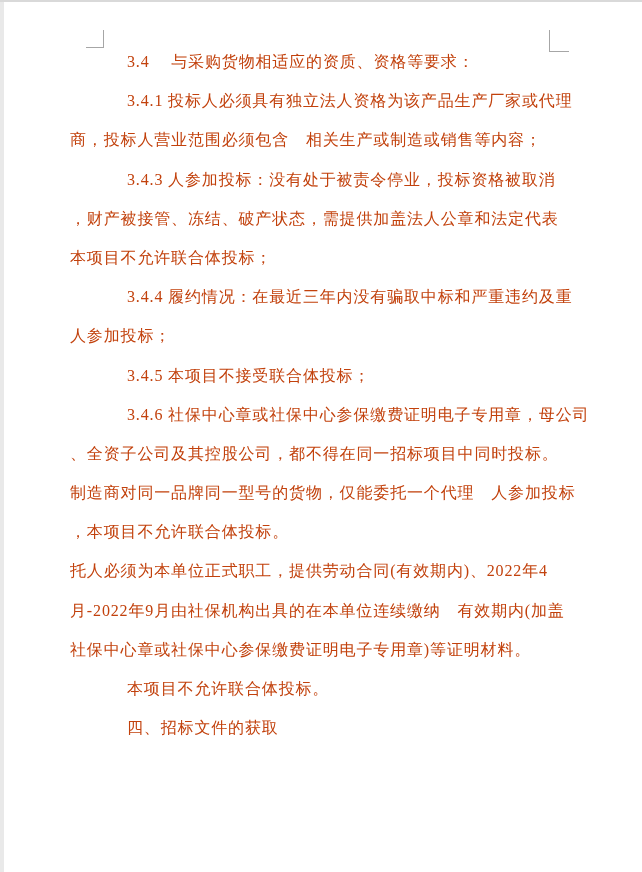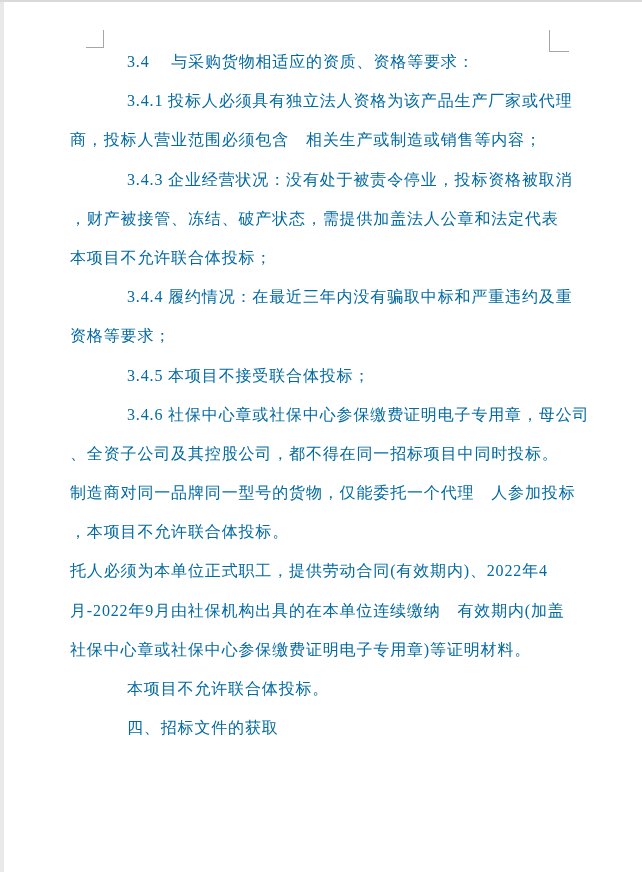--- a/index.html
+++ b/index.html
@@ -51,43 +51,43 @@
     top: 42px;
     width: 488px;
     color: #000000;
   }
   .line {
     height: 39.2px;
     line-height: 39.2px;
     font-size: 16px;
     letter-spacing: 0.85px;
     white-space: pre;
-    color: #0369a1;
+    color: #c2410c;
   }
   .line.indent {
     padding-left: 57px;
   }
 </style>
 </head>
 <body>
 
 <div class="page">
   <div class="edge-left"></div>
   <div class="edge-top"></div>
   <div class="crop crop-left"></div>
   <div class="crop crop-right"></div>
   <div class="textcol">
       <div class="line indent">3.4　 与采购货物相适应的资质、资格等要求：</div>
       <div class="line indent">3.4.1 投标人必须具有独立法人资格为该产品生产厂家或代理</div>
       <div class="line">商，投标人营业范围必须包含　相关生产或制造或销售等内容；</div>
-      <div class="line indent">3.4.3 企业经营状况：没有处于被责令停业，投标资格被取消</div>
+      <div class="line indent">3.4.3 人参加投标：没有处于被责令停业，投标资格被取消</div>
       <div class="line">，财产被接管、冻结、破产状态，需提供加盖法人公章和法定代表</div>
       <div class="line">本项目不允许联合体投标；</div>
       <div class="line indent">3.4.4 履约情况：在最近三年内没有骗取中标和严重违约及重</div>
-      <div class="line">资格等要求；</div>
+      <div class="line">人参加投标；</div>
       <div class="line indent">3.4.5 本项目不接受联合体投标；</div>
       <div class="line indent">3.4.6 社保中心章或社保中心参保缴费证明电子专用章，母公司</div>
       <div class="line">、全资子公司及其控股公司，都不得在同一招标项目中同时投标。</div>
       <div class="line">制造商对同一品牌同一型号的货物，仅能委托一个代理　人参加投标</div>
       <div class="line">，本项目不允许联合体投标。</div>
       <div class="line">托人必须为本单位正式职工，提供劳动合同(有效期内)、2022年4</div>
       <div class="line">月-2022年9月由社保机构出具的在本单位连续缴纳　有效期内(加盖</div>
       <div class="line">社保中心章或社保中心参保缴费证明电子专用章)等证明材料。</div>
       <div class="line indent">本项目不允许联合体投标。</div>
       <div class="line indent">四、招标文件的获取</div>

